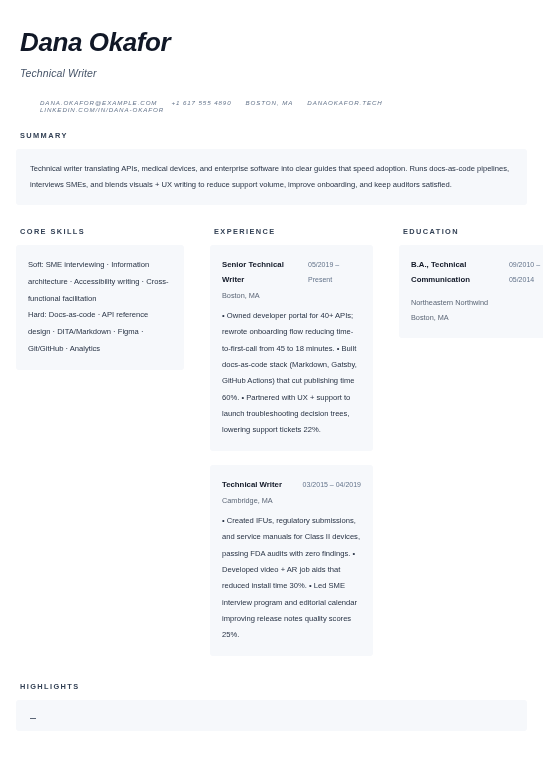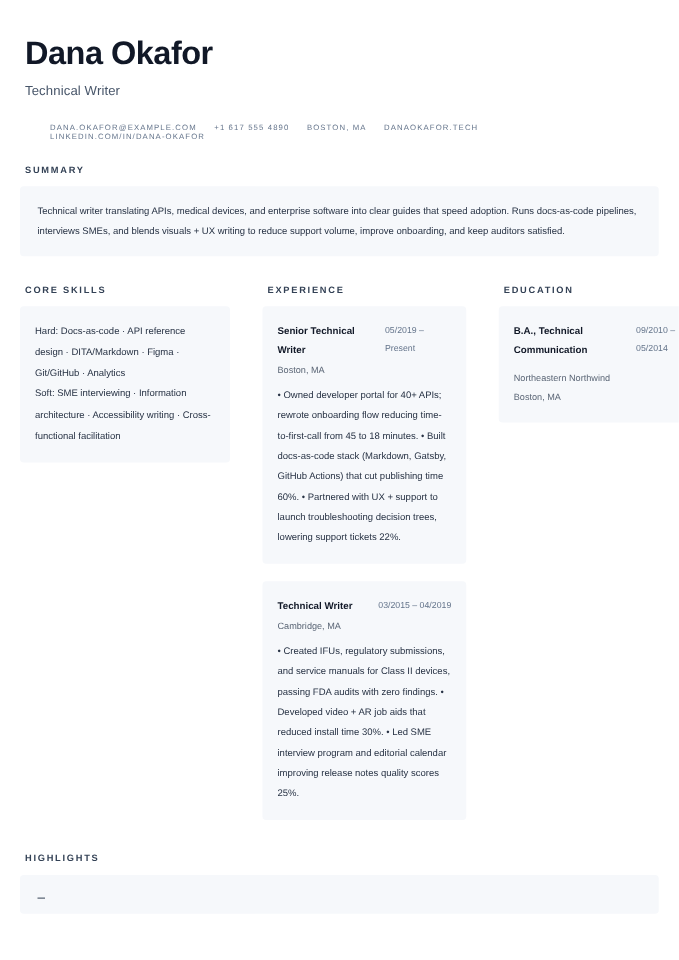--- a/index.html
+++ b/index.html
@@ -19,20 +19,21 @@
   .page {
     width: 543px;
     height: 768px;
     background: #ffffff;
     padding: 24px 16px 0 16px;
   }
 
   
   .header {
     padding: 4px 4px 0 4px;
+    font-style: italic;
   }
 
   .full-name {
     font-size: 26px;
     font-weight: 700;
     letter-spacing: -0.4px;
     color: #111827;
     line-height: 1.12;
   }
 
@@ -248,22 +249,22 @@
     <div class="card summary-card">
       <div class="summary-text">Technical writer translating APIs, medical devices, and enterprise software into clear guides that speed adoption. Runs docs-as-code pipelines, interviews SMEs, and blends visuals + UX writing to reduce support volume, improve onboarding, and keep auditors satisfied.</div>
     </div>
   </div>
 
   <div class="columns">
 
     <div class="col-skills">
       <div class="section-title">CORE SKILLS</div>
       <div class="card col-card">
+        <div class="skills-line">Soft: SME interviewing · Information architecture · Accessibility writing · Cross-functional facilitation</div>
         <div class="skills-line">Hard: Docs-as-code · API reference design · DITA/Markdown · Figma · Git/GitHub · Analytics</div>
-        <div class="skills-line">Soft: SME interviewing · Information architecture · Accessibility writing · Cross-functional facilitation</div>
       </div>
     </div>
 
     <div class="col-exp">
       <div class="section-title">EXPERIENCE</div>
 
       <div class="card col-card exp-entry">
         <div class="exp-head">
           <div class="exp-role">Senior Technical Writer</div>
           <div class="exp-dates">05/2019 – Present</div>

